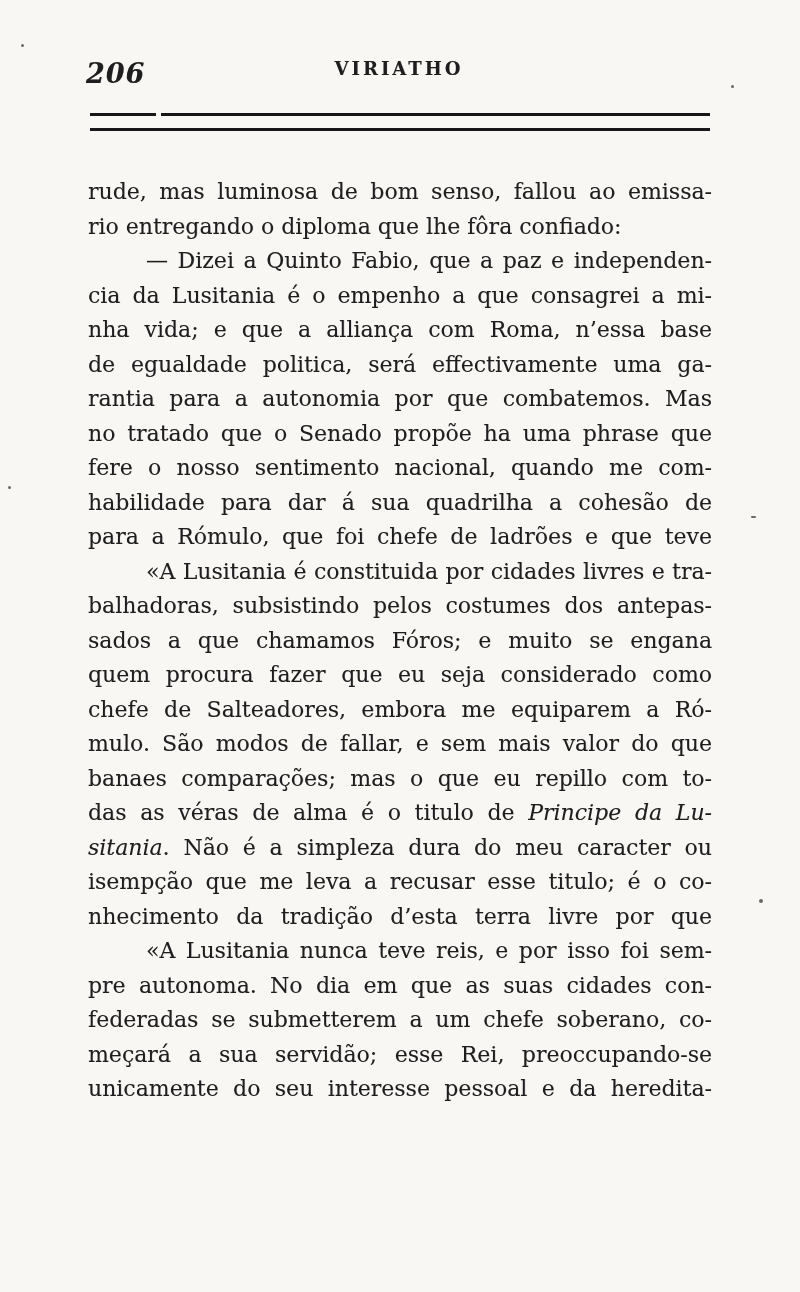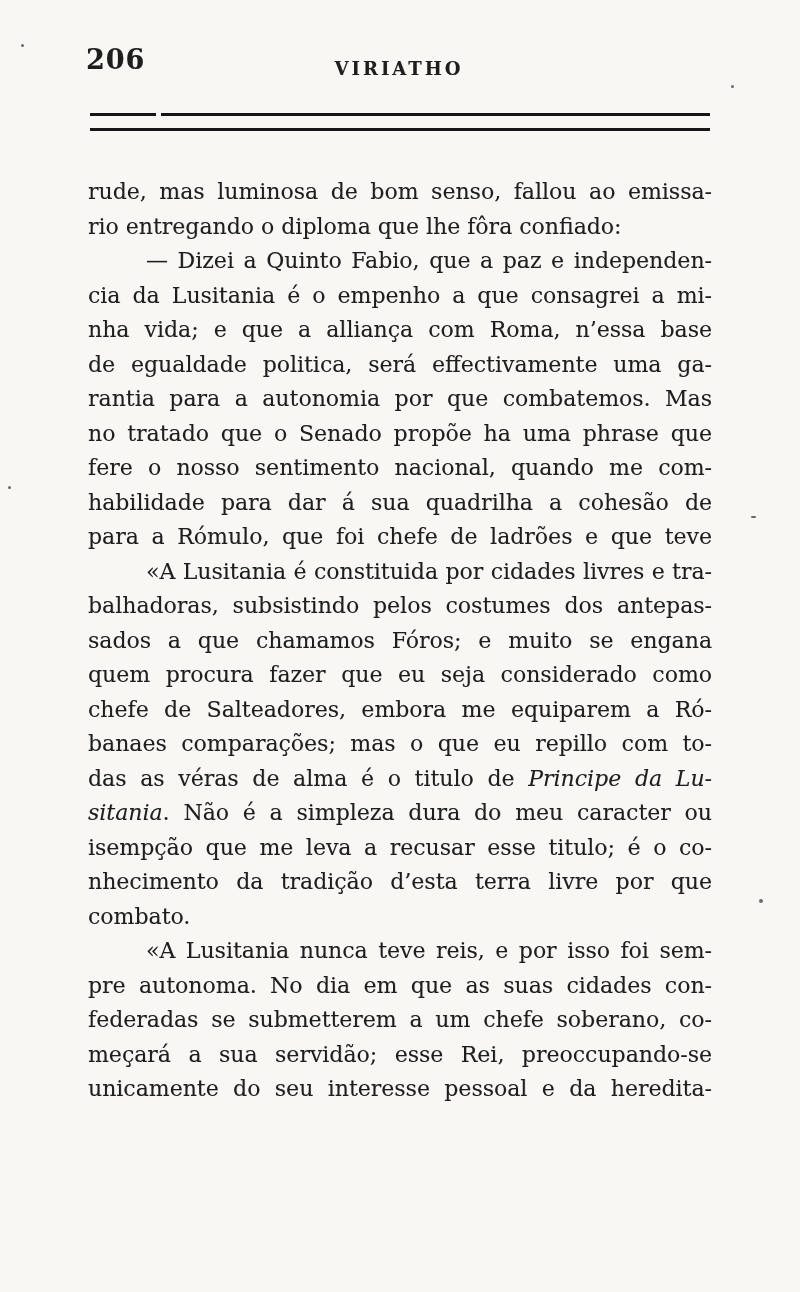--- a/index.html
+++ b/index.html
@@ -11,25 +11,26 @@
     height: 1292px;
     position: relative;
     background: #f8f7f4;
     font-family: "DejaVu Serif", serif;
     color: #1e1e1e;
     overflow: hidden;
   }
   .page-number {
     position: absolute;
     left: 86px;
-    top: 44px;
+    top: 58px;
     font-size: 27px;
     font-weight: bold;
     letter-spacing: 1px;
     text-shadow: 0.3px 0.3px 0 rgba(30,30,30,0.35);
+    font-style: italic;
   }
   .running-title {
     position: absolute;
     left: 88px;
     top: 58px;
     width: 622px;
     text-align: center;
     font-size: 18px;
     font-weight: bold;
     letter-spacing: 3px;
@@ -93,26 +94,26 @@
     <div class="line"><span>rantia para a autonomia por que combatemos. Mas</span></div>
     <div class="line"><span>no tratado que o Senado propõe ha uma phrase que</span></div>
     <div class="line"><span>fere o nosso sentimento nacional, quando me com-</span></div>
     <div class="line"><span>habilidade para dar á sua quadrilha a cohesão de</span></div>
     <div class="line"><span>para a Rómulo, que foi chefe de ladrões e que teve</span></div>
     <div class="line indent"><span>«A Lusitania é constituida por cidades livres e tra-</span></div>
     <div class="line"><span>balhadoras, subsistindo pelos costumes dos antepas-</span></div>
     <div class="line"><span>sados a que chamamos Fóros; e muito se engana</span></div>
     <div class="line"><span>quem procura fazer que eu seja considerado como</span></div>
     <div class="line"><span>chefe de Salteadores, embora me equiparem a Ró-</span></div>
+    <div class="line"><span>mulo. São modos de fallar, e sem mais valor do que</span></div>
     <div class="line"><span>banaes comparações; mas o que eu repillo com to-</span></div>
     <div class="line"><span>das as véras de alma é o titulo de </span><i>Principe da Lu-</i></div>
     <div class="line"><i>sitania</i><span>. Não é a simpleza dura do meu caracter ou</span></div>
     <div class="line"><span>isempção que me leva a recusar esse titulo; é o co-</span></div>
     <div class="line"><span>nhecimento da tradição d’esta terra livre por que</span></div>
-    <div class="line flush"><span>combato.</span></div>
     <div class="line indent"><span>«A Lusitania nunca teve reis, e por isso foi sem-</span></div>
     <div class="line"><span>pre autonoma. No dia em que as suas cidades con-</span></div>
     <div class="line"><span>federadas se submetterem a um chefe soberano, co-</span></div>
     <div class="line"><span>meçará a sua servidão; esse Rei, preoccupando-se</span></div>
     <div class="line"><span>unicamente do seu interesse pessoal e da heredita-</span></div>
   </div>
 
 <div class="artifact artifact-1"></div>
 <div class="artifact artifact-2"></div>
 <div class="artifact artifact-3"></div>

